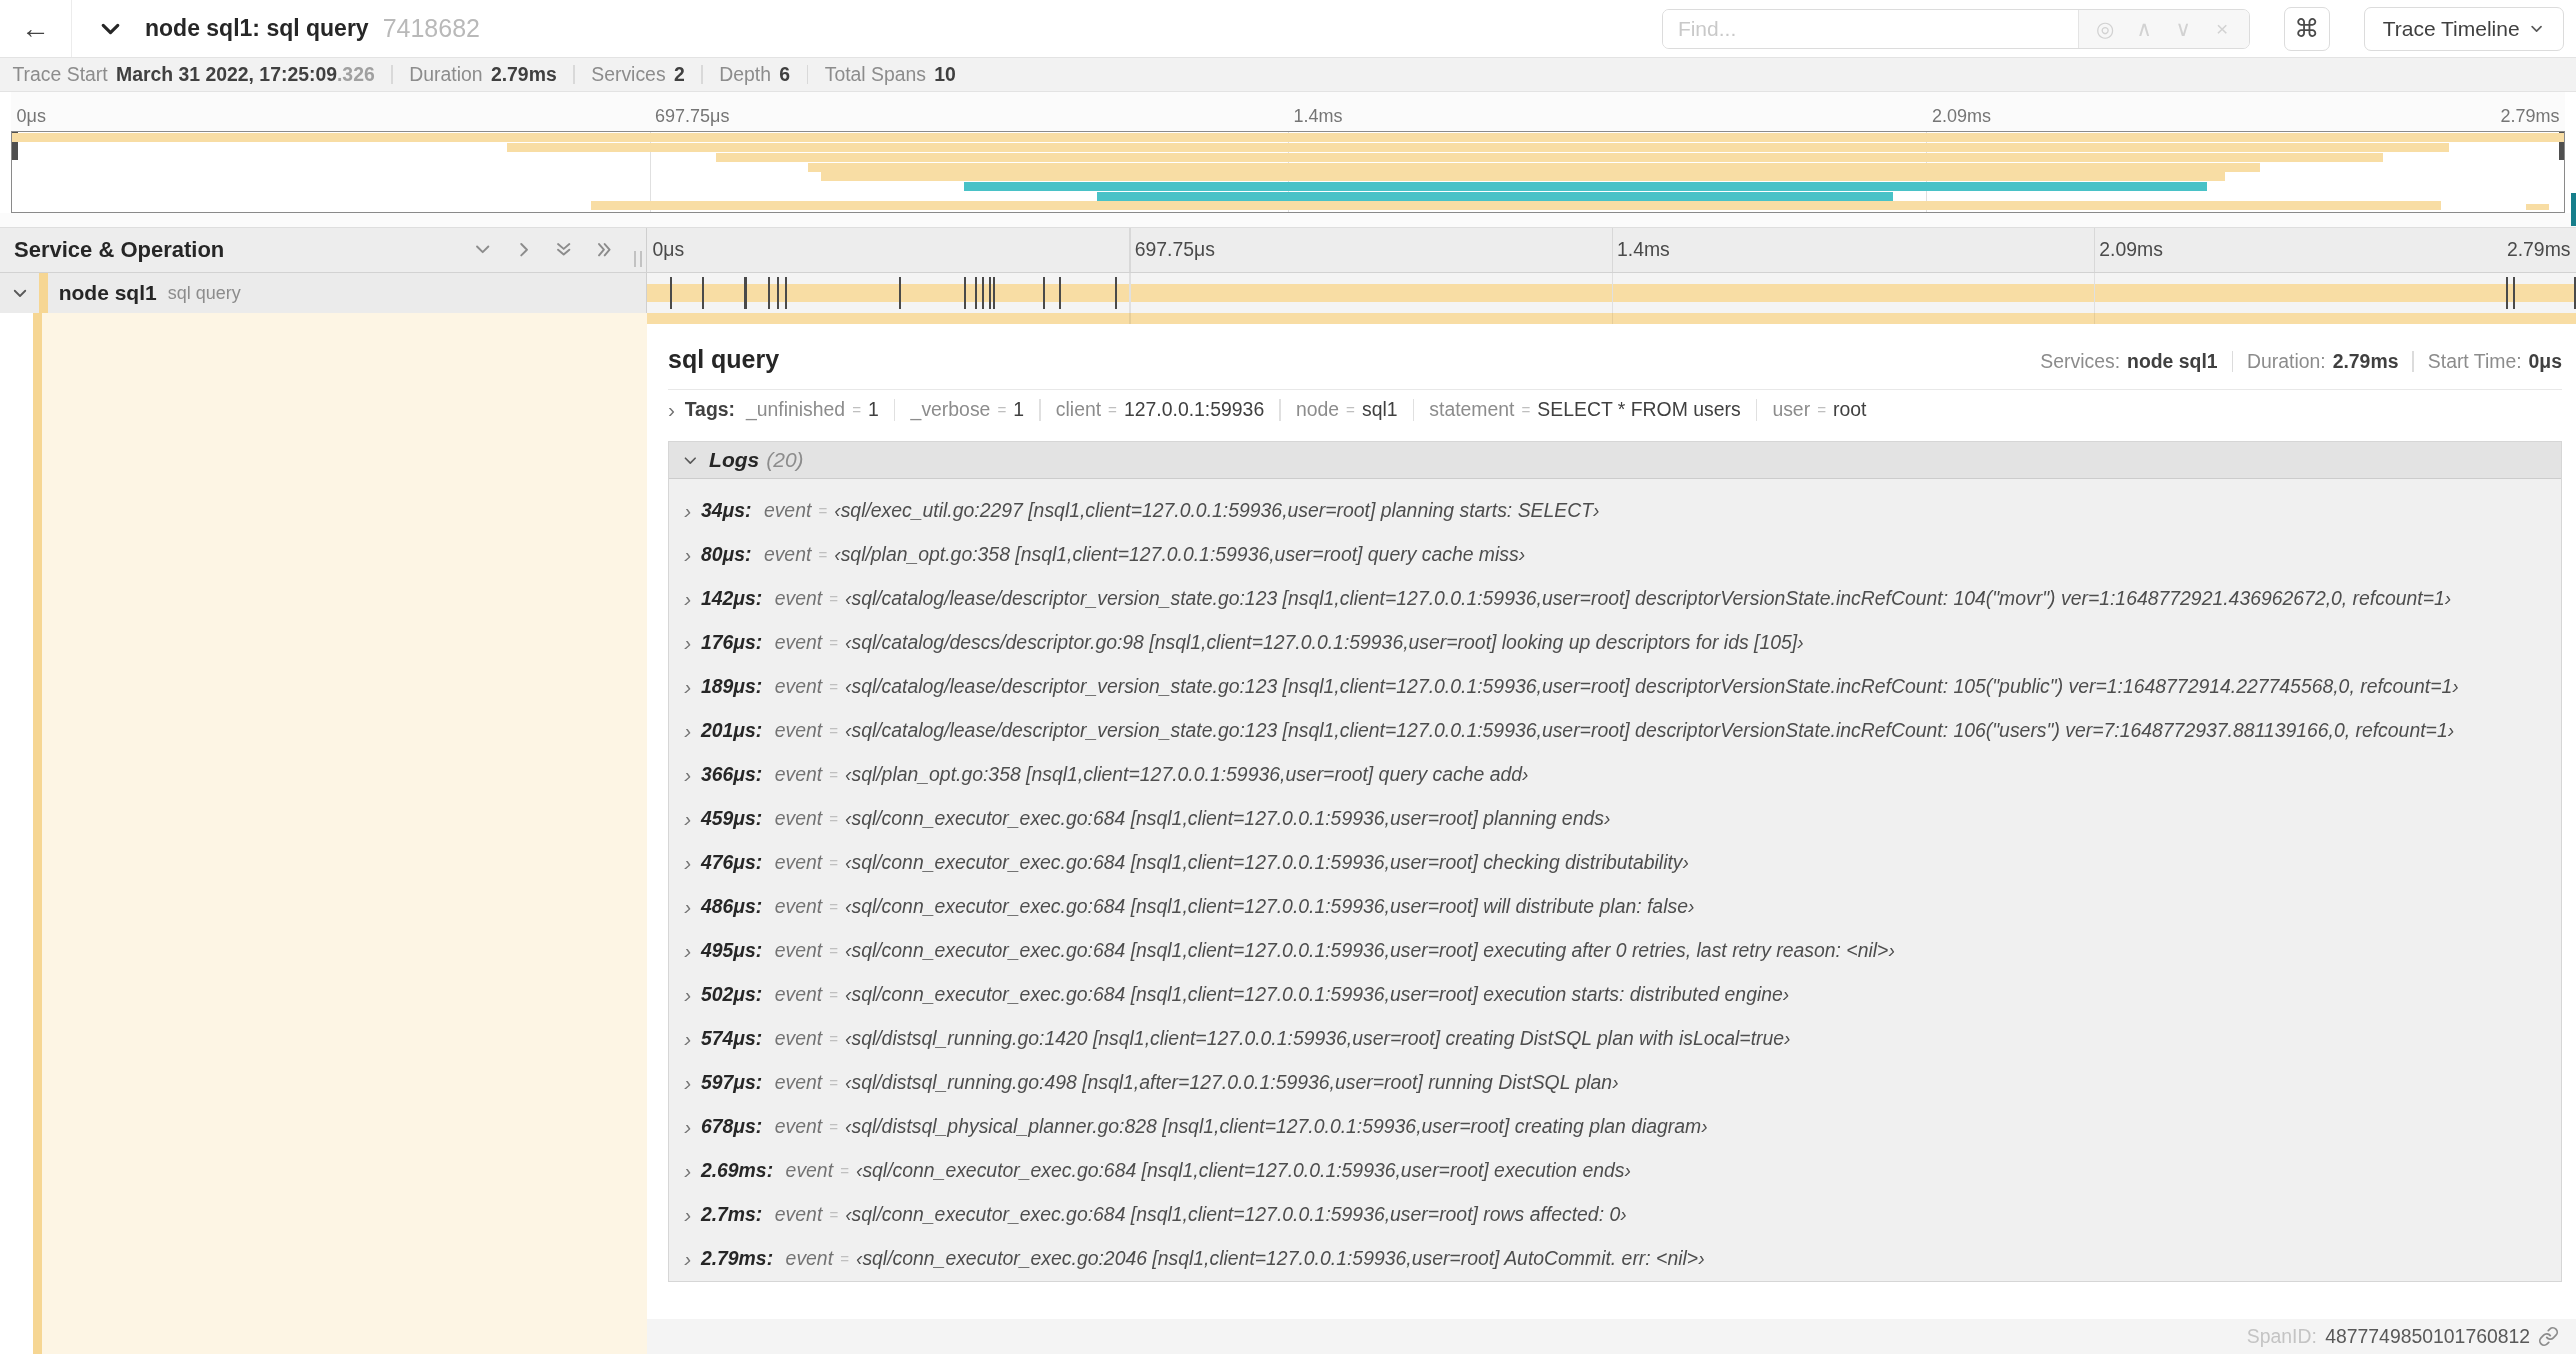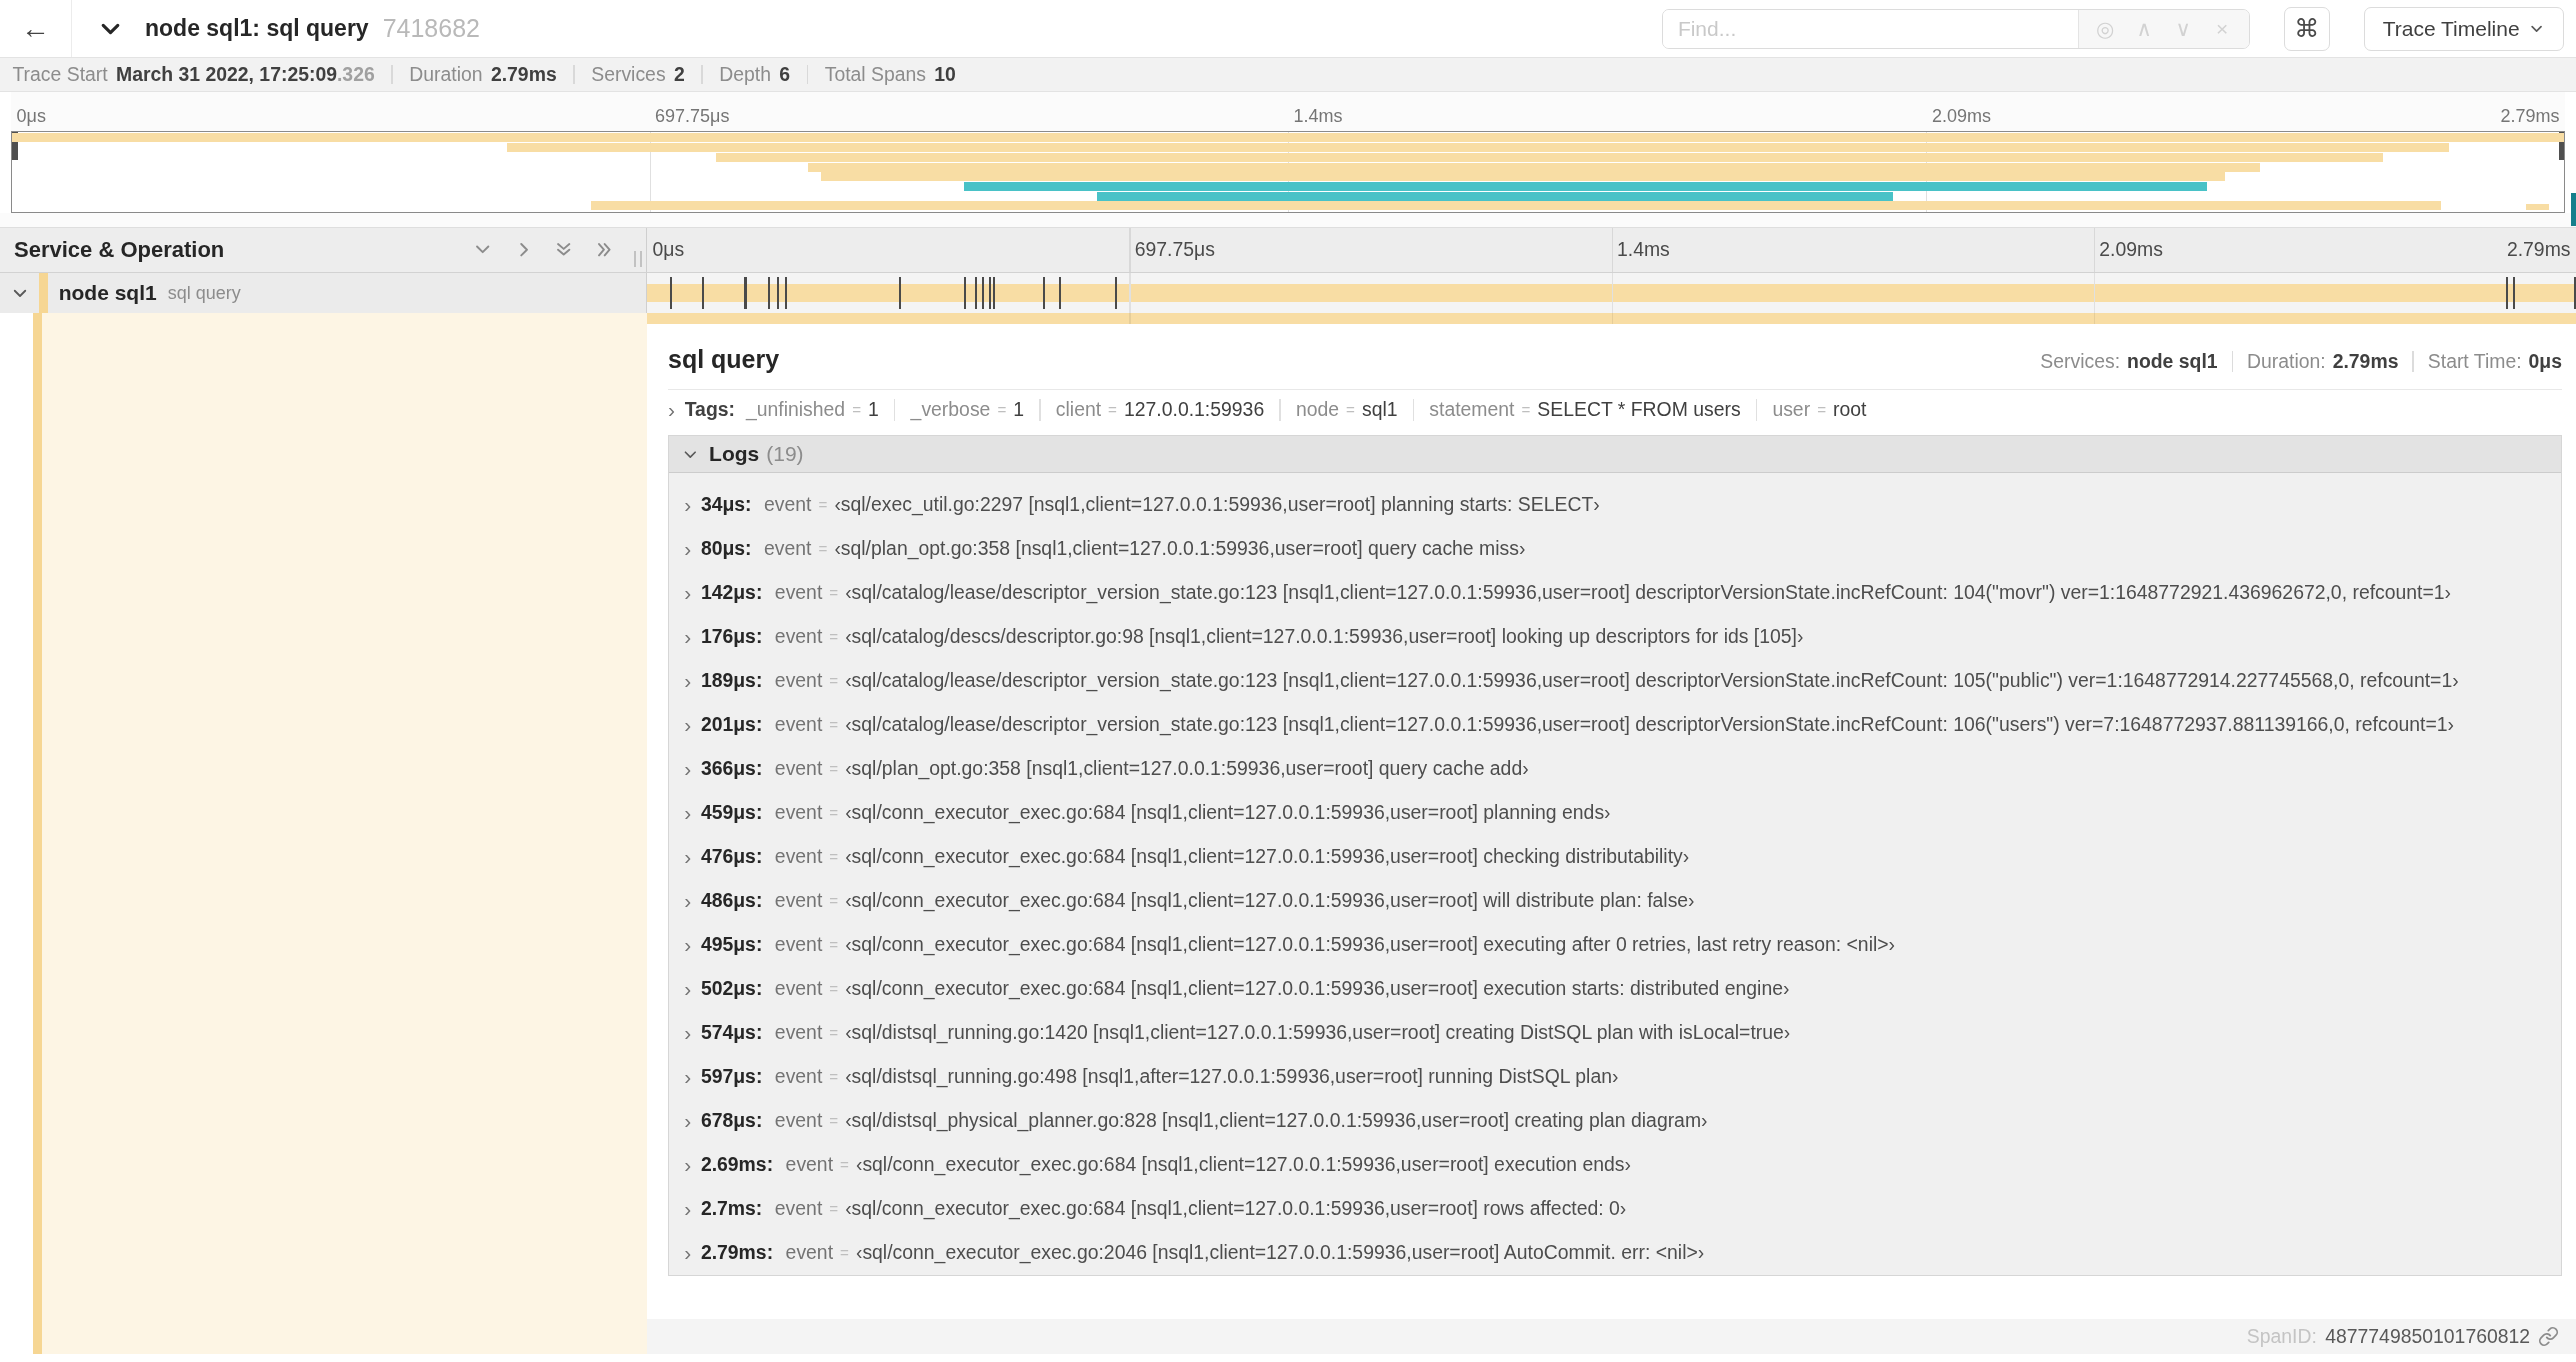--- a/index.html
+++ b/index.html
@@ -91,21 +91,21 @@
 
   .tags-row { height:40px; display:flex; align-items:center; white-space:nowrap; overflow:hidden; cursor:pointer; }
   .chev-r { font-size:21px; color:#737373; line-height:1; }
   .tags-label { font-size:19.4px; font-weight:700; color:#404040; margin:0 11px 0 9.7px; }
   .tag-item { display:flex; align-items:center; font-size:19.4px; }
   .tag-key { color:#8c8c8c; }
   .kv-eq { font-size:15.2px; color:#bfbfbf; margin:0 7px; }
   .tag-val { color:#404040; }
   .tag-sep { width:1.4px; height:22px; background:#e0e0e0; margin:0 15.2px; }
 
-  .logs-box { margin-top:5px; border:1.4px solid #d6d6d6; }
+  .logs-box { margin-top:11px; border:1.4px solid #d6d6d6;font-style:italic; }
   .logs-header { height:37px; background:#e3e3e3; border-bottom:1.4px solid #cccccc; display:flex; align-items:center; cursor:pointer; }
   .logs-title { font-size:21px; font-weight:700; color:#262626; margin-left:11px; }
   .logs-count { font-size:21px; color:#8c8c8c; margin-left:7px; }
   .logs-body { background:#f0f0f0; padding-top:9.7px; }
   .log-row { height:44px; display:flex; align-items:center; white-space:nowrap; overflow:hidden; cursor:pointer; padding-left:15.2px; }
   .log-ts { font-size:19.4px; font-weight:700; color:#262626; margin-left:9.7px; }
   .log-key { font-size:19.4px; color:#737373; margin-left:12.5px; }
   .log-val { font-size:19.4px; color:#4d4d4d; }
   .logs-footnote { font-size:16.6px; color:#b0b0b0; padding:14px 0 15.2px 14px; }
 
@@ -363,21 +363,21 @@
           </div>
 
         <div class="logs-box">
           <div class="logs-header">
             <span class="row-chevron" style="margin-left:12.5px">
               <svg class="chev" width="16.6" height="16.6" viewBox="0 0 24 24" fill="none" stroke="#595959" stroke-width="2.4" stroke-linecap="round" stroke-linejoin="round">
                   <polyline points="5,9 12,16 19,9"></polyline>
                 </svg>
             </span>
             <span class="logs-title">Logs</span>
-            <span class="logs-count">(19)</span>
+            <span class="logs-count">(20)</span>
           </div>
           <div class="logs-body" id="logs-body">
               <div class="log-row">
                 <span class="chev-r">›</span>
                 <span class="log-ts">34μs:</span>
                 <span class="log-key">event</span>
                 <span class="kv-eq">=</span>
                 <span class="log-val">‹sql/exec_util.go:2297 [nsql1,client=127.0.0.1:59936,user=root] planning starts: SELECT›</span>
               </div>
               <div class="log-row">

